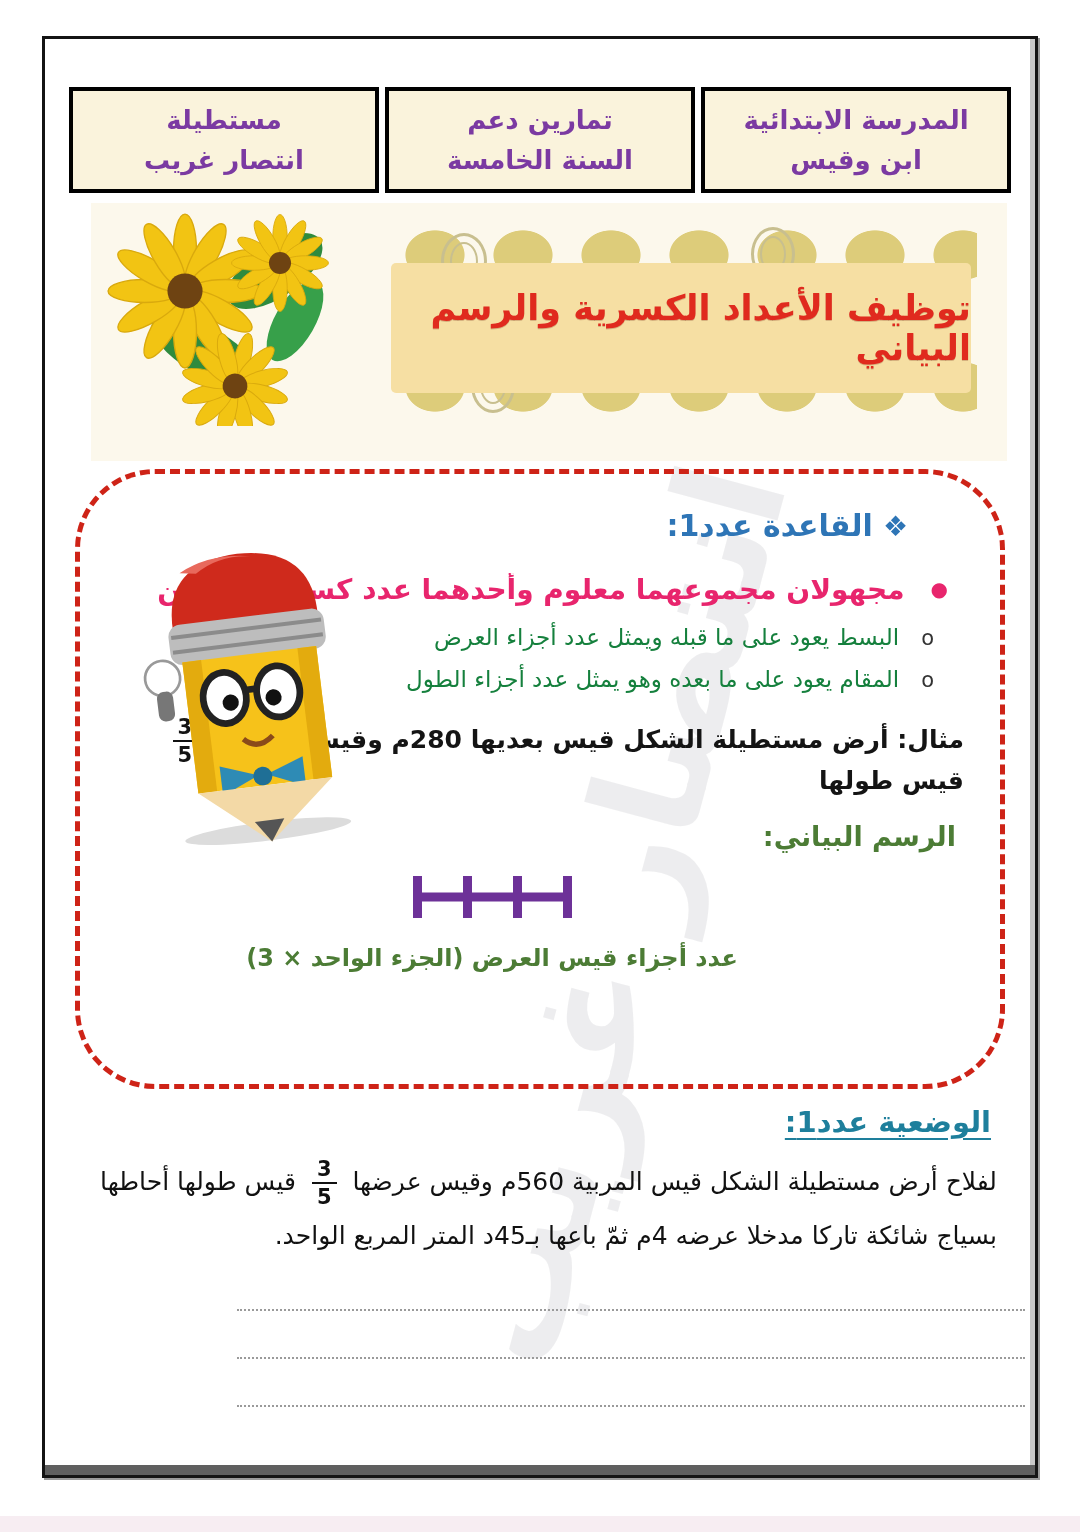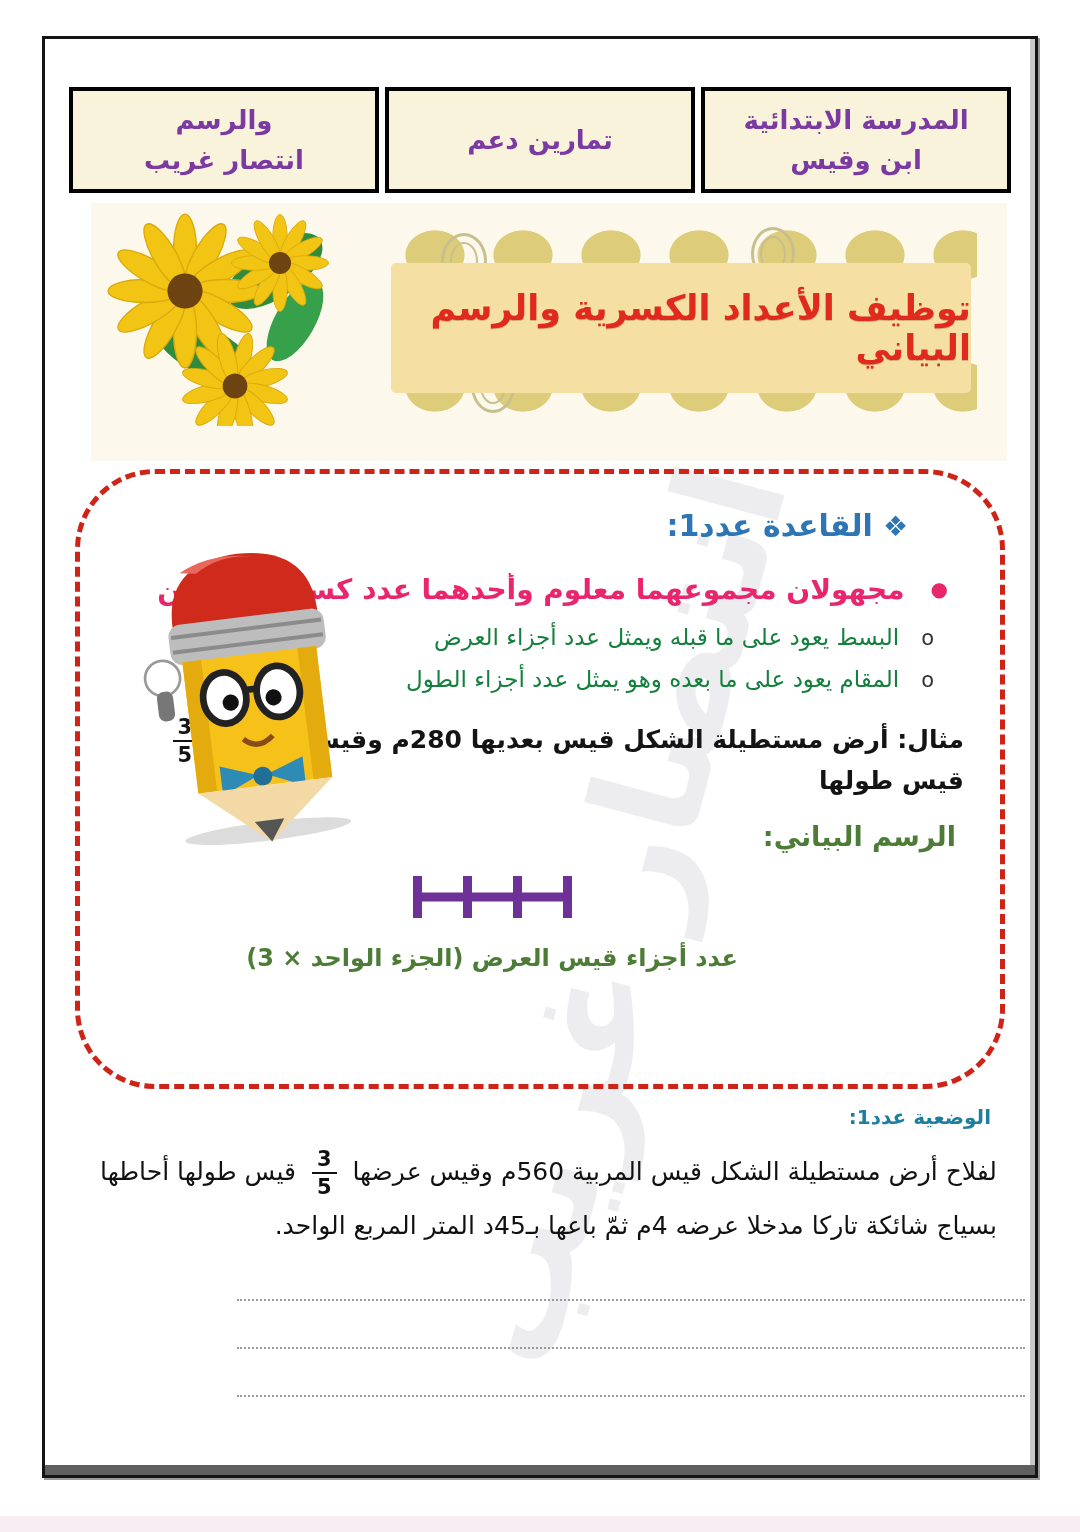--- a/index.html
+++ b/index.html
@@ -111,22 +111,22 @@
   }
   .diagram-row.row-1 { margin-top: 24px; padding-right: 90px; }
   .diagram-row.row-2 { margin-top: 28px; padding-right: 84px; }
   .diagram-label { color: #4c7c35; font-weight: bold; font-size: 24px; white-space: nowrap; }
   .tick-diagram { flex: 0 0 auto; line-height: 0; }
   
   .pencil { position: absolute; left: 24px; top: 64px; z-index: 3; }
   
   .situation-heading {
     direction: rtl; text-align: right; padding-right: 44px; margin-top: 16px;
-    color: #1e7f9c; font-weight: bold; font-size: 20px;
-    text-underline-offset: 6px;
+    color: #1e7f9c; font-weight: bold; font-size: 29px;
+    text-decoration: underline; text-underline-offset: 6px;
   }
   .situation-text {
     direction: rtl; text-align: right; margin: 16px 38px 0 40px;
     font-size: 25px; color: #111; line-height: 2.15; font-weight: 500;
   }
   .question-line {
     direction: rtl; text-align: right; padding-right: 88px; margin-top: 16px;
     font-size: 25px; font-weight: bold; color: #101010;
   }
   .question-line .q-num { margin-left: 14px; }
@@ -145,23 +145,24 @@
 
   <div class="content">
 
     <div class="header-row">
       <div class="header-box">
         <span>المدرسة الابتدائية</span>
         <span>ابن وقيس</span>
       </div>
       <div class="header-box">
         <span>تمارين دعم</span>
+        <span>السنة الخامسة</span>
       </div>
       <div class="header-box">
-        <span>والرسم</span>
+        <span>مستطيلة</span>
         <span>انتصار غريب</span>
       </div>
     </div>
 
     <div class="banner">
       <div class="banner-bg"></div>
       <div class="scallop-top"></div>
       <div class="scallop-bottom"></div>
       <span class="ring r1"></span>
       <span class="ring r2"></span>

